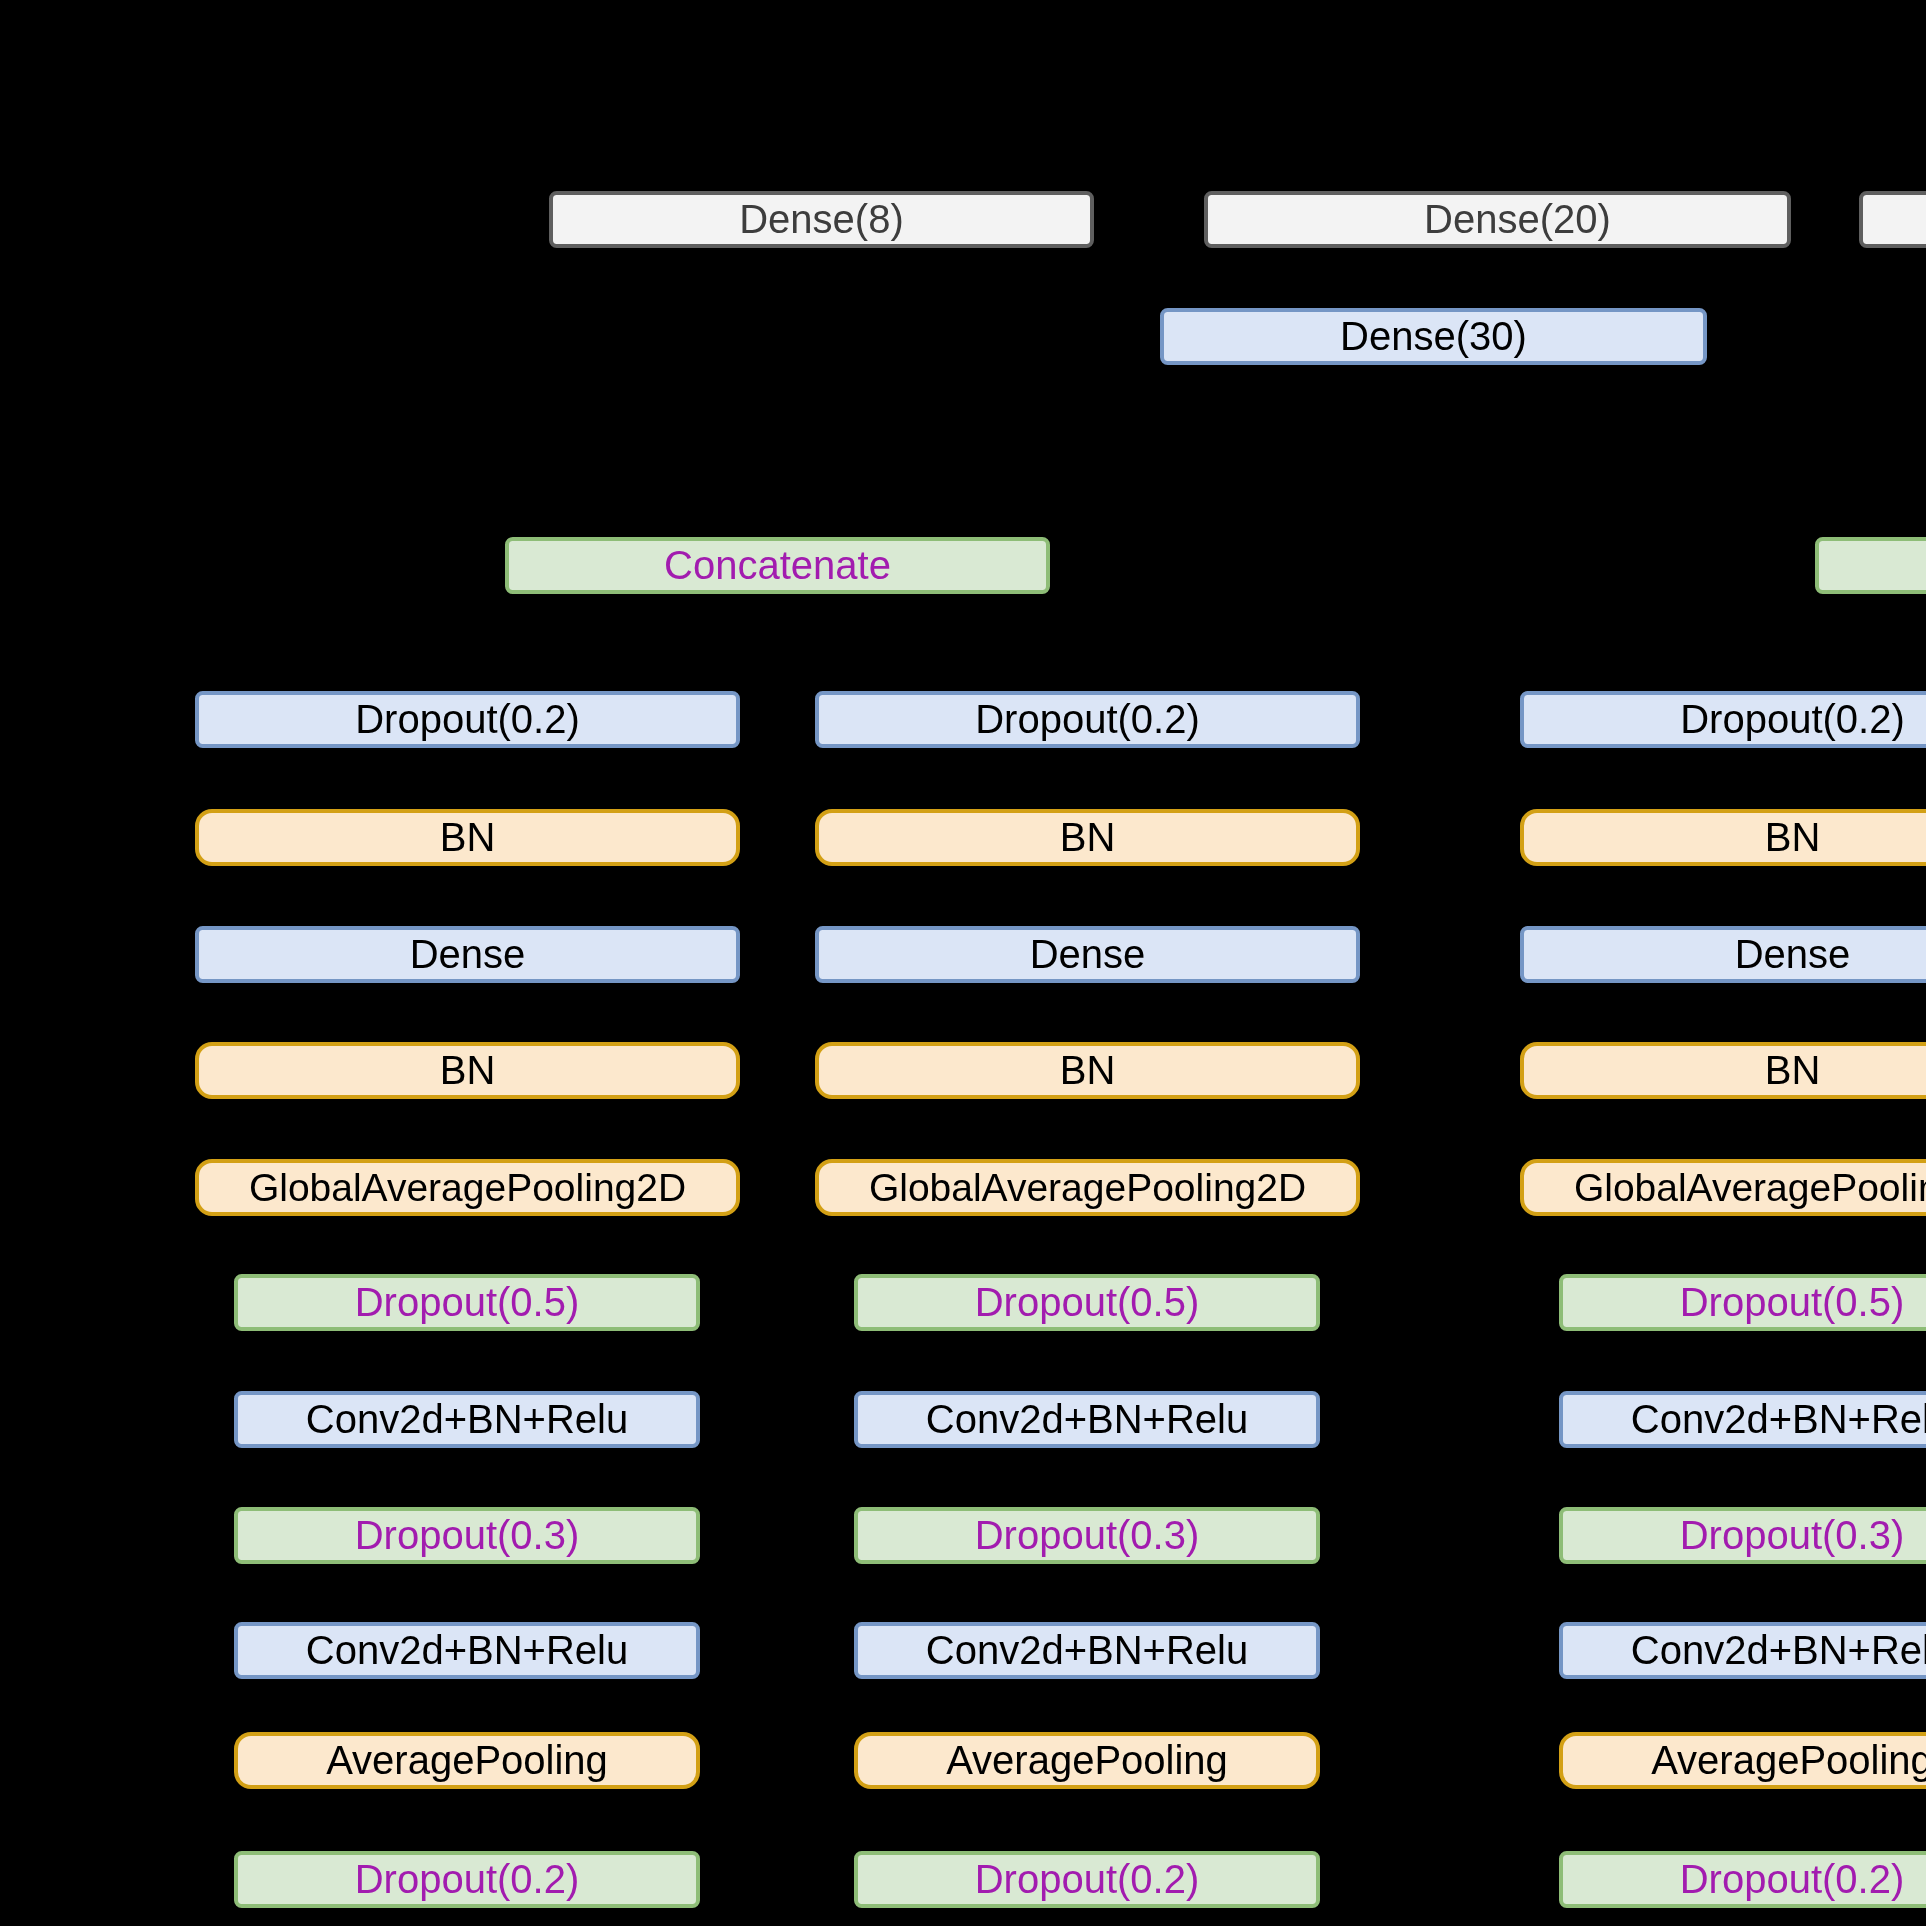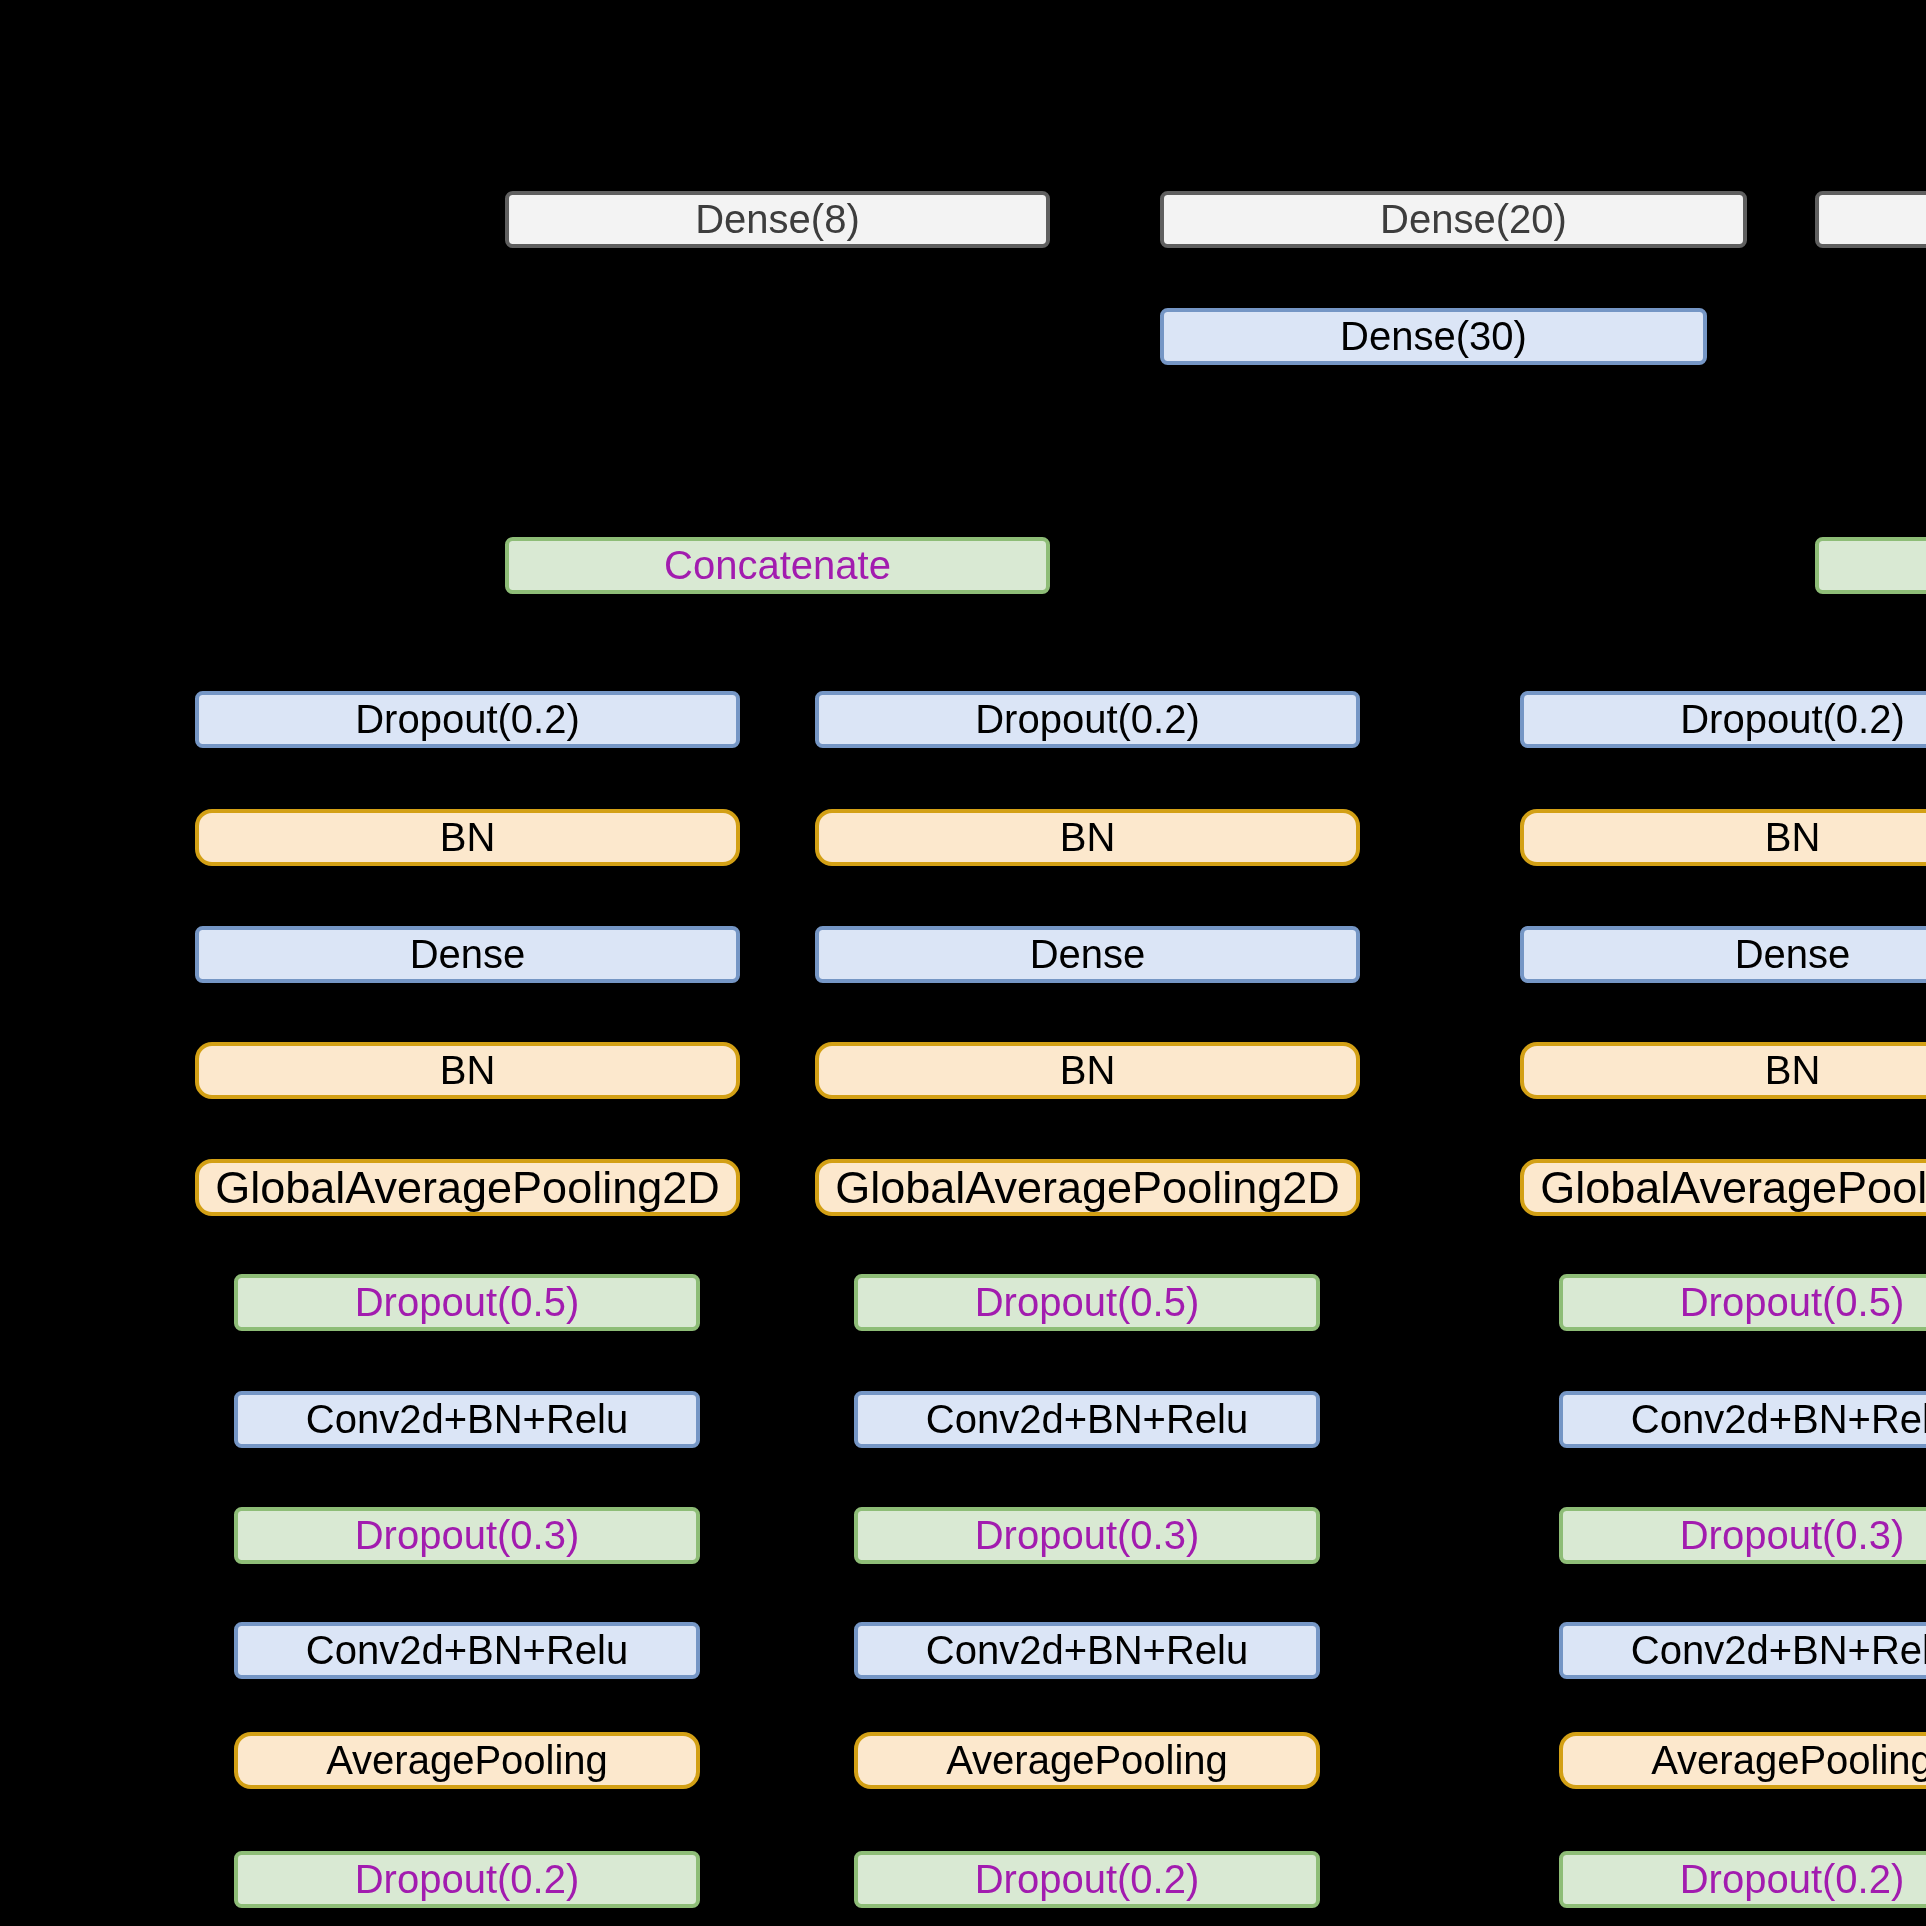--- a/index.html
+++ b/index.html
@@ -15,25 +15,25 @@
     height:49px;
     border:4.2px solid #888;
     border-radius:7.7px;
     box-sizing:content-box;
     text-align:center;
     font-size:40px;
     line-height:49px;
     white-space:nowrap;
     overflow:hidden;
   }
-  .white {background:var(--white-fill); border-color:var(--white-border); color:var(--white-text);}
+  .white {background:var(--white-fill); border-color:var(--white-border); color:var(--white-text);margin-left:44px;}
   .blue  {background:var(--blue-fill);  border-color:var(--blue-border);  color:#000;}
   .orange{background:var(--orange-fill);border-color:var(--orange-border);color:#000;border-radius:17px;}
   .green {background:var(--green-fill); border-color:var(--green-border); color:#a21caf;}
-  .gap-text{font-size:45px;}
+  .gap-text{font-size:39px;}
 </style>
 </head>
 <body>
 
 <div id="canvas">
 
   <div class="box white" style="left:505px;top:191px;width:537px;">Dense(8)</div>
 
   <div class="box white" style="left:1160px;top:191px;width:539px;padding-left:40px;">Dense(20)</div>
 

